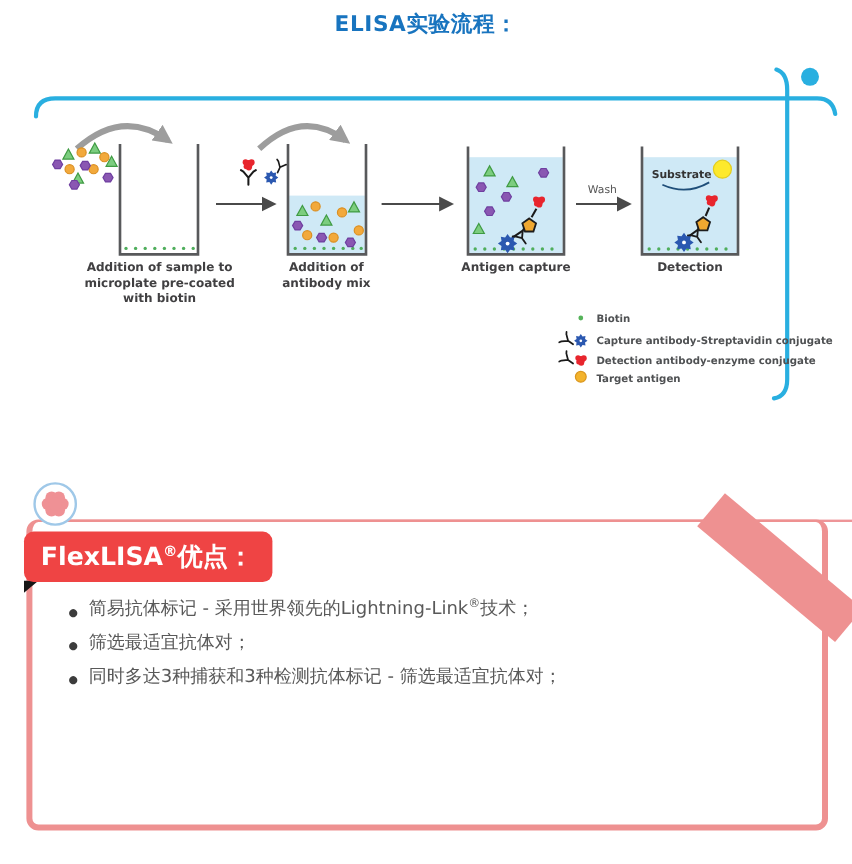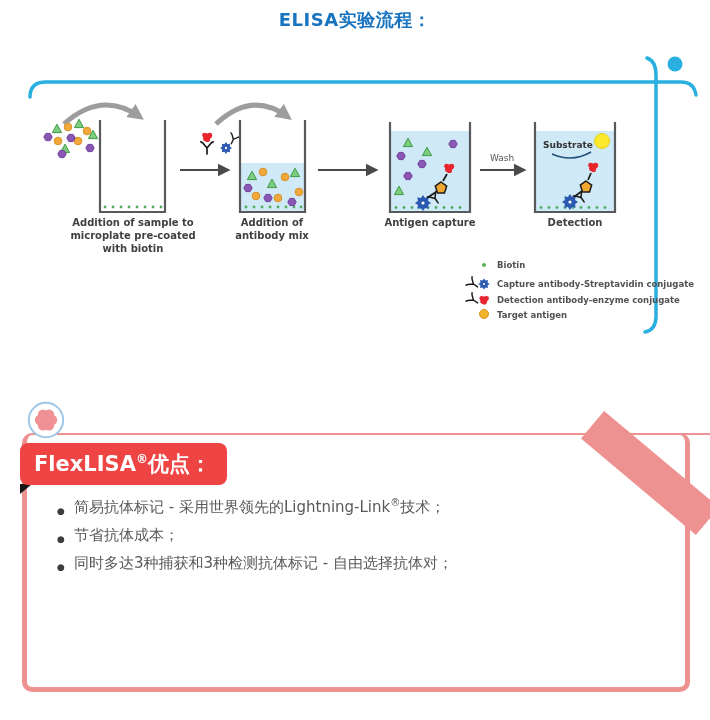--- a/index.html
+++ b/index.html
@@ -259,15 +259,15 @@
 </svg>
 
 <div class="adv-box"></div>
 <div class="ribbon"></div>
 
 <div class="adv-header"><span>FlexLISA</span><sup>®</sup><span>优点：</span></div>
 <div class="adv-header-tail"></div>
 
 <ul class="adv-list">
   <li><span>简易抗体标记 - 采用世界领先的Lightning-Link</span><sup>®</sup><span>技术；</span></li>
-  <li><span>节省抗体成本；</span><sup></sup><span></span></li>
-  <li><span>同时多达3种捕获和3种检测抗体标记 - 自由选择抗体对；</span><sup></sup><span></span></li>
+  <li><span>筛选最适宜抗体对；</span><sup></sup><span></span></li>
+  <li><span>同时多达3种捕获和3种检测抗体标记 - 筛选最适宜抗体对；</span><sup></sup><span></span></li>
 </ul>
 
 </body></html>

